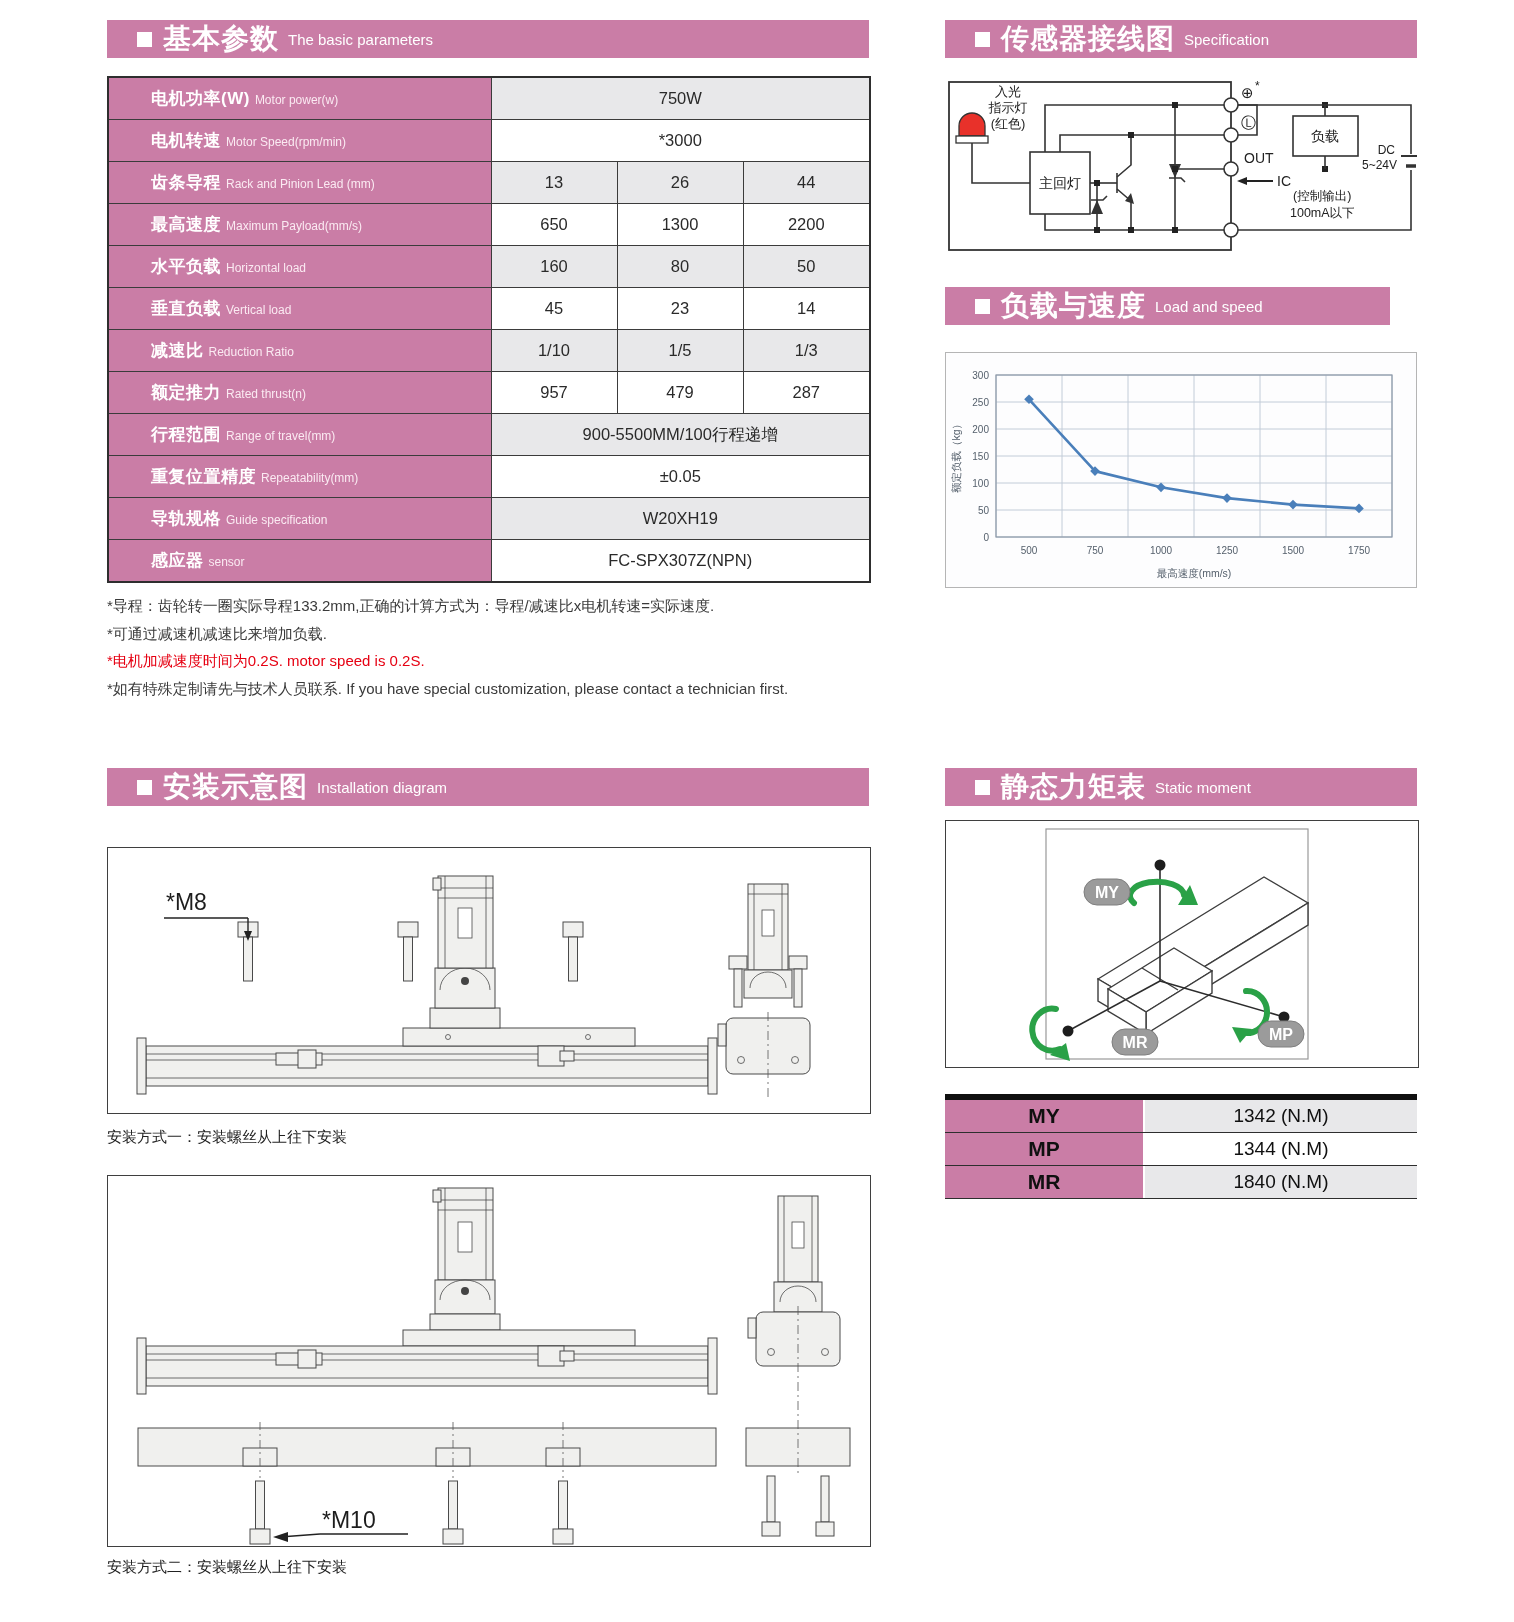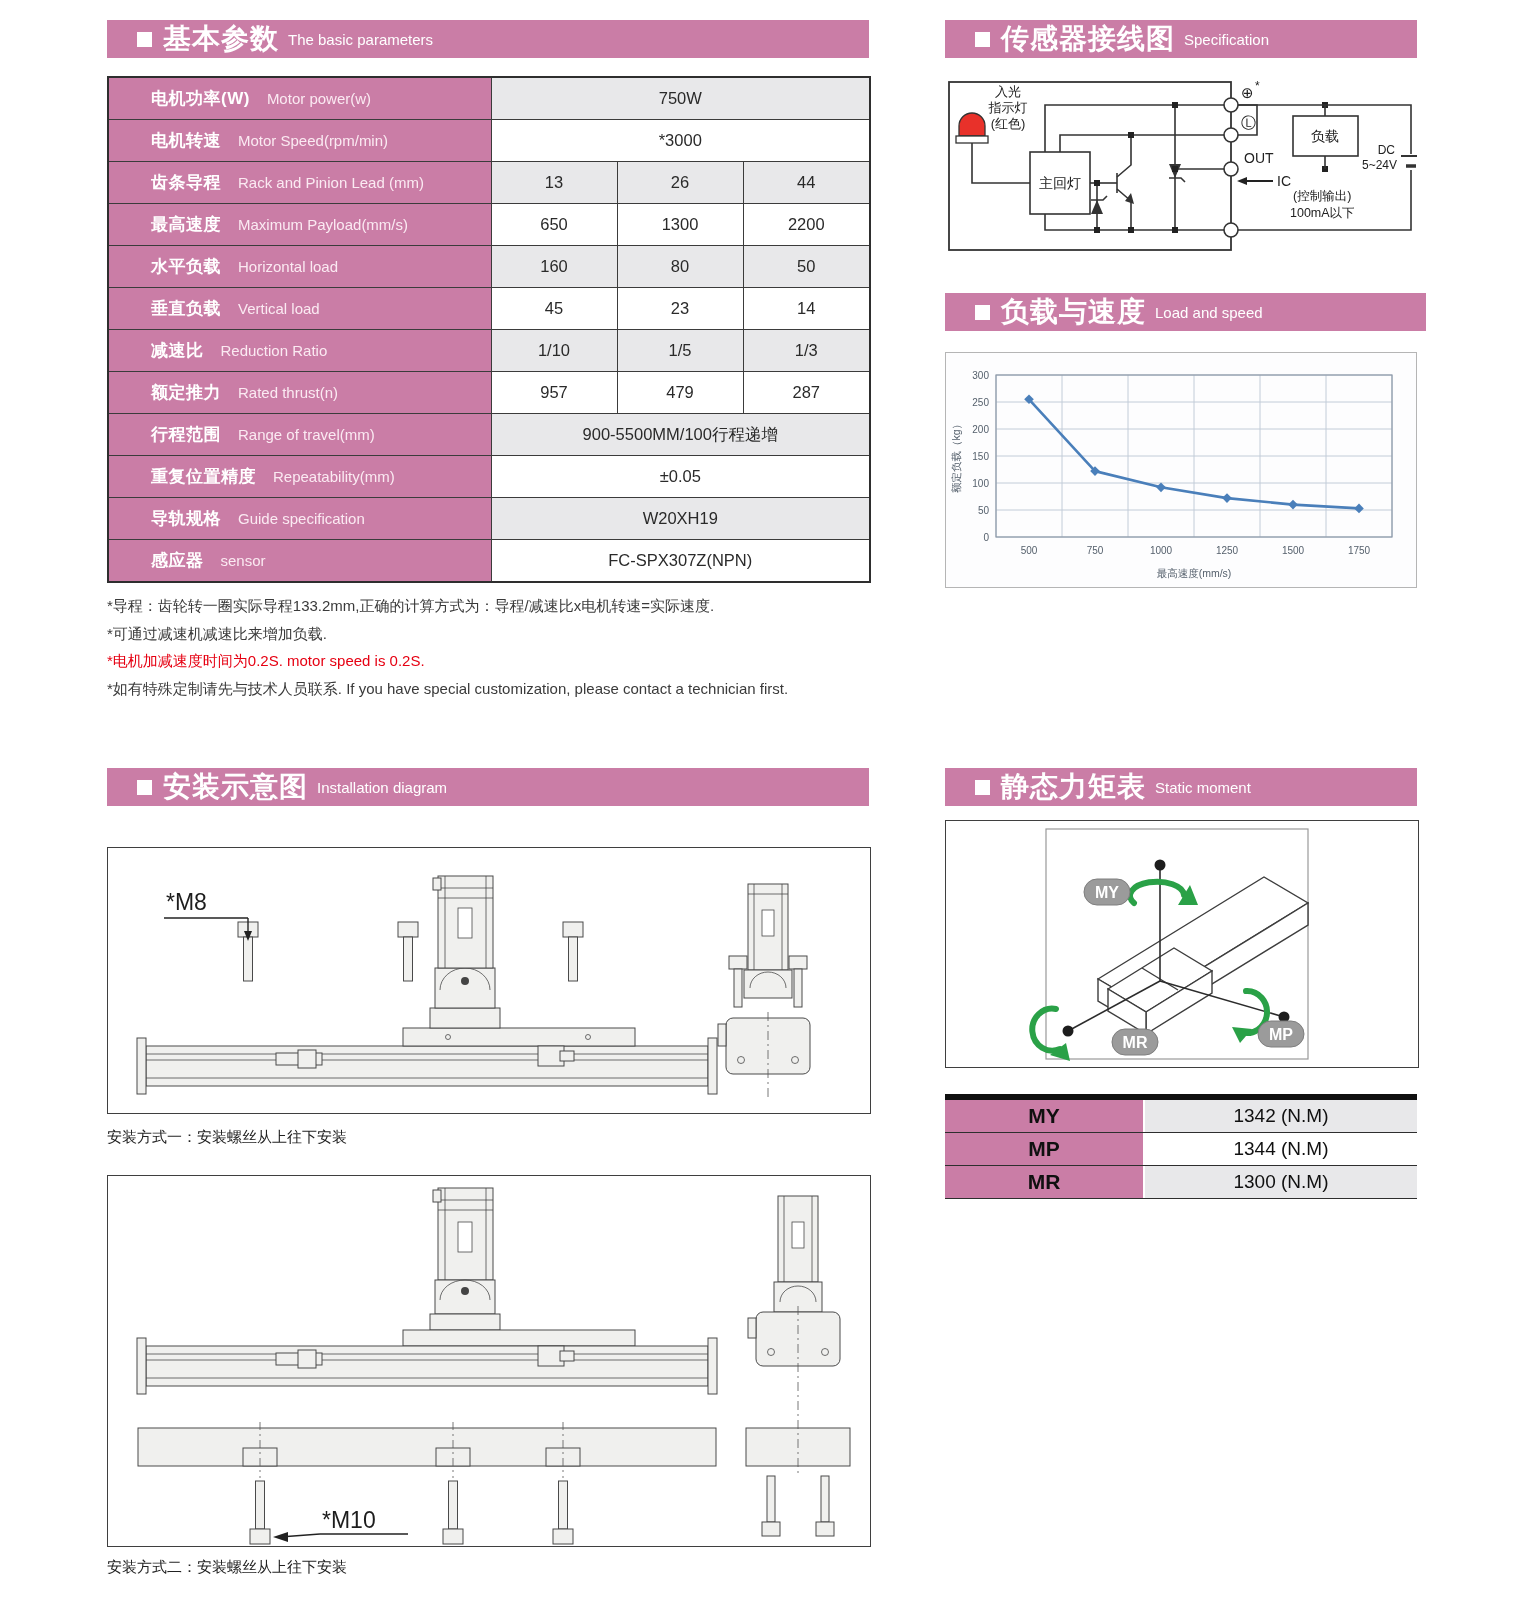--- a/index.html
+++ b/index.html
@@ -11,21 +11,21 @@
   .band{background:#ca7da6;color:#fff;height:38px;display:flex;align-items:center;}
   .band .sq{width:15px;height:15px;background:#fff;margin:0 11px 0 30px;flex:0 0 auto;}
   .band .zh{font-size:28px;font-weight:bold;letter-spacing:1px;}
   .band .en{font-size:15px;margin-left:9px;font-weight:normal;}
 
   
   table.params{border-collapse:collapse;width:762px;table-layout:fixed;border:2px solid #2e2e2e;}
   table.params th,table.params td{border:1px solid #3b3b3b;height:41px;padding:0;}
   table.params th{background:#ca7da6;text-align:left;padding-left:42px;font-weight:normal;}
   table.params th .zh{color:#fff;font-size:17px;font-weight:bold;letter-spacing:.5px;}
-  table.params th .en{color:#fbeaf2;font-size:15px;margin-left:17px;}
+  table.params th .en{color:#fbeaf2;font-size:12px;margin-left:5px;}
   table.params td{text-align:center;font-size:16.5px;color:#2a2a2a;background:#fff;}
   table.params tr.gray td{background:#e8e8ea;}
 
   
   #notes{font-size:15px;line-height:27.5px;color:#3a3a3a;}
   #notes .note.red{color:#e60012;}
 
   
   .diagbox{border:1.5px solid #3f3f3f;background:#fff;}
   .caption{font-size:15px;color:#222;}
@@ -357,21 +357,21 @@
   <text class="wtext" x="310" y="12" font-size="12">*</text>
   <text class="wtext" x="296" y="50" font-size="15">Ⓛ</text>
   <text class="wtext" x="299" y="85" font-size="14">OUT</text>
   <line x1="328" y1="103" x2="302" y2="103" stroke="#222" stroke-width="2"></line>
   <polygon points="302,99 302,107 292,103" fill="#222"></polygon>
   <text class="wtext" x="332" y="108" font-size="14">IC</text>
   <text class="wtext" x="348" y="122" font-size="12.5">(控制输出)</text>
   <text class="wtext" x="345" y="139" font-size="12.5">100mA以下</text>
 </svg>
 
-<div class="abs band" style="left:945px;top:293px;width:481px;">
+<div class="abs band" style="left:945px;top:287px;width:445px;">
   <span class="sq"></span>
   <span class="zh">负载与速度</span>
   <span class="en">Load and speed</span>
 </div>
 
 <div id="chartbox" class="abs" style="left:945px;top:352px;width:470px;height:234px;">
   <svg id="load-chart" width="470" height="234" viewBox="0 0 470 234">
       <line x1="50" y1="184" x2="446" y2="184" stroke="#c2ccd8" stroke-width="1"></line>
       <text x="43" y="187.5" text-anchor="end" font-size="10" fill="#55606c">0</text>
       <line x1="50" y1="157" x2="446" y2="157" stroke="#c2ccd8" stroke-width="1"></line>
@@ -468,15 +468,15 @@
     <div class="mrow gray">
       <div class="mlabel">MY</div>
       <div class="mvalue">1342 (N.M)</div>
     </div>
     <div class="mrow white">
       <div class="mlabel">MP</div>
       <div class="mvalue">1344 (N.M)</div>
     </div>
     <div class="mrow gray">
       <div class="mlabel">MR</div>
-      <div class="mvalue">1300 (N.M)</div>
+      <div class="mvalue">1840 (N.M)</div>
     </div>
   </div>
 
 </body></html>

